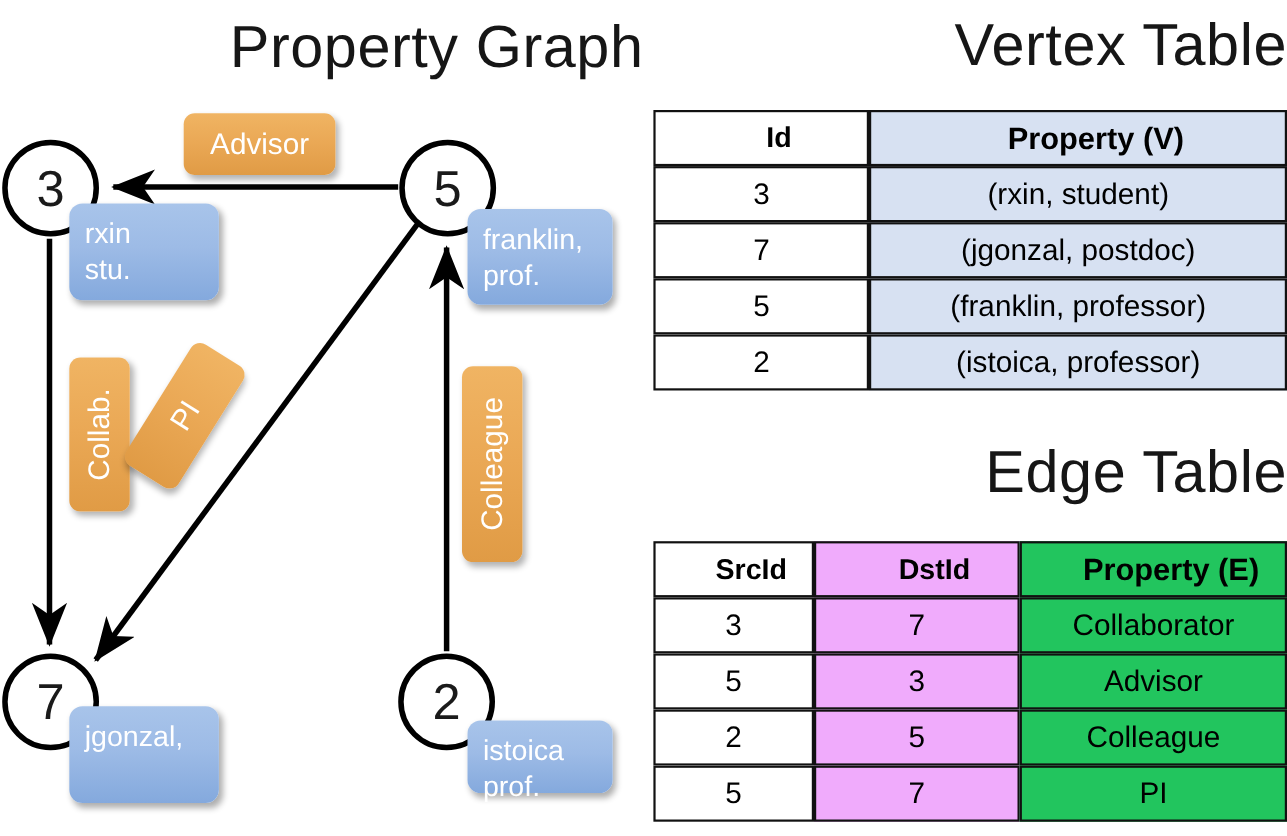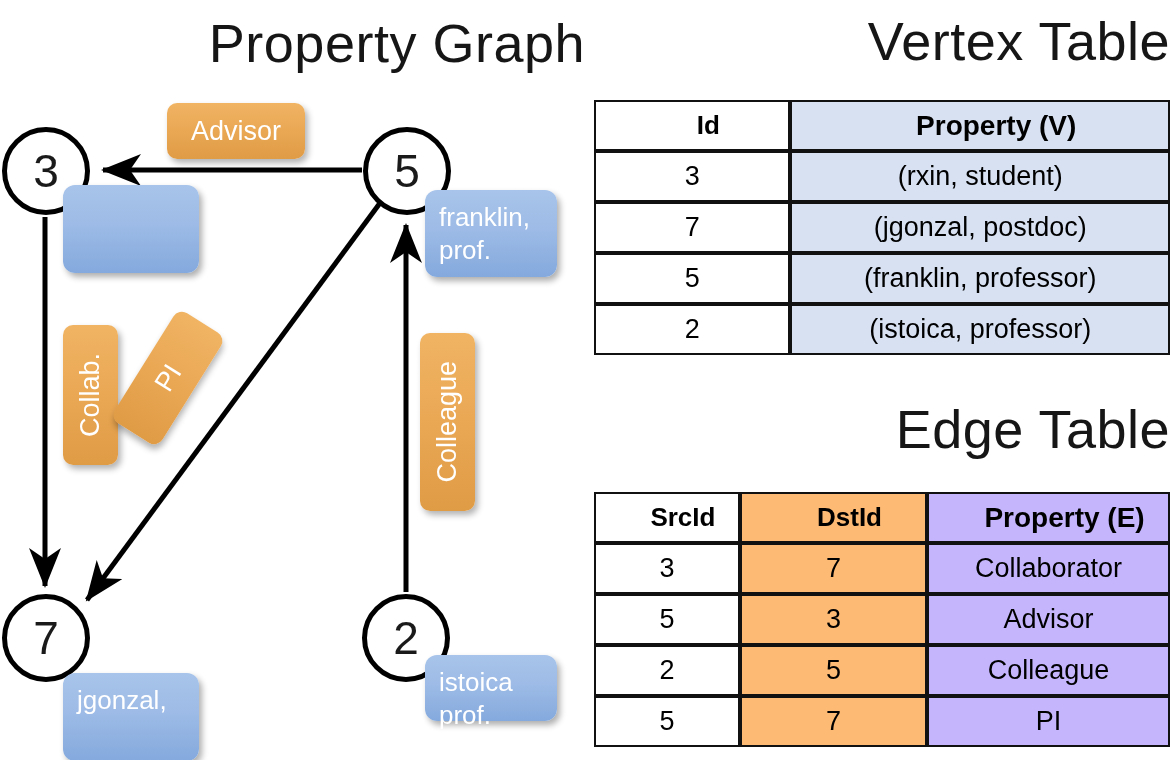--- a/index.html
+++ b/index.html
@@ -76,21 +76,21 @@
     font-family: "Liberation Sans", "DejaVu Sans", sans-serif;
     font-weight: 300;
     font-size: 26px;
     line-height: 1.28;
     padding: 11px 14px 12px 14px;
     box-sizing: border-box;
     z-index: 7;
   }
   #prop-rxin     { left: 63px;  top: 185px; width: 136px; height: 88px; }
   #prop-franklin { left: 425px; top: 190px; width: 132px; height: 87px; }
-  #prop-jgonzal  { left: 63px;  top: 673px; width: 136px; height: 88px; }
+  #prop-jgonzal  { left: 63px;  top: 642px; width: 136px; height: 88px; }
   #prop-istoica  { left: 425px; top: 655px; width: 132px; height: 66px; }
 
   
   .edge-label {
     position: absolute;
     border-radius: 10px;
     background: linear-gradient(to bottom, #f0b463 0%, #eaa855 48%, #e09b45 100%);
     box-shadow: 3px 4px 6px rgba(0,0,0,0.30);
     color: #ffffff;
     font-family: "Liberation Sans", "DejaVu Sans", sans-serif;
@@ -146,22 +146,22 @@
   .data-table th { font-weight: bold; padding-left: 32px; }
 
   #vertex-table { left: 594px; top: 100px; }
   #vertex-table .c-id   { width: 186px; height: 47px; font-size: 27px; background:#fff; }
   #vertex-table .c-prop { width: 386px; height: 47px; font-size: 27px; background:#d7e1f2; }
   #vertex-table th.c-id   { font-size: 26px; }
   #vertex-table th.c-prop { font-size: 28px; text-align: center; }
 
   #edge-table { left: 594px; top: 492px; border-radius: 29px; }
   #edge-table .c-src  { width: 130px; height: 47px; font-size: 27px; background:#fff; }
-  #edge-table .c-dst  { width: 190px; height: 47px; font-size: 27px; background:#fdba74; }
-  #edge-table .c-prop { width: 248px; height: 47px; font-size: 27px; background:#c4b5fd; }
+  #edge-table .c-dst  { width: 190px; height: 47px; font-size: 27px; background:#f0abfc; }
+  #edge-table .c-prop { width: 248px; height: 47px; font-size: 27px; background:#22c55e; }
   #edge-table th.c-src, #edge-table th.c-dst { font-size: 26px; }
   #edge-table th.c-prop { font-size: 28px; }
 </style>
 </head>
 <body>
 
 <div class="title" id="title-property-graph">Property Graph</div>
 <div class="title" id="title-vertex-table">Vertex Table</div>
 <div class="title" id="title-edge-table">Edge Table</div>
 
@@ -198,20 +198,22 @@
     <span>5</span>
   </div>
   <div class="vertex-node" id="node-7">
     <span>7</span>
   </div>
   <div class="vertex-node" id="node-2">
     <span>2</span>
   </div>
 
   <div class="prop-box" id="prop-rxin">
+    <div>rxin</div>
+    <div>stu.</div>
   </div>
   <div class="prop-box" id="prop-franklin">
     <div>franklin,</div>
     <div>prof.</div>
   </div>
   <div class="prop-box" id="prop-jgonzal">
     <div>jgonzal,</div>
   </div>
   <div class="prop-box" id="prop-istoica">
     <div>istoica</div>

